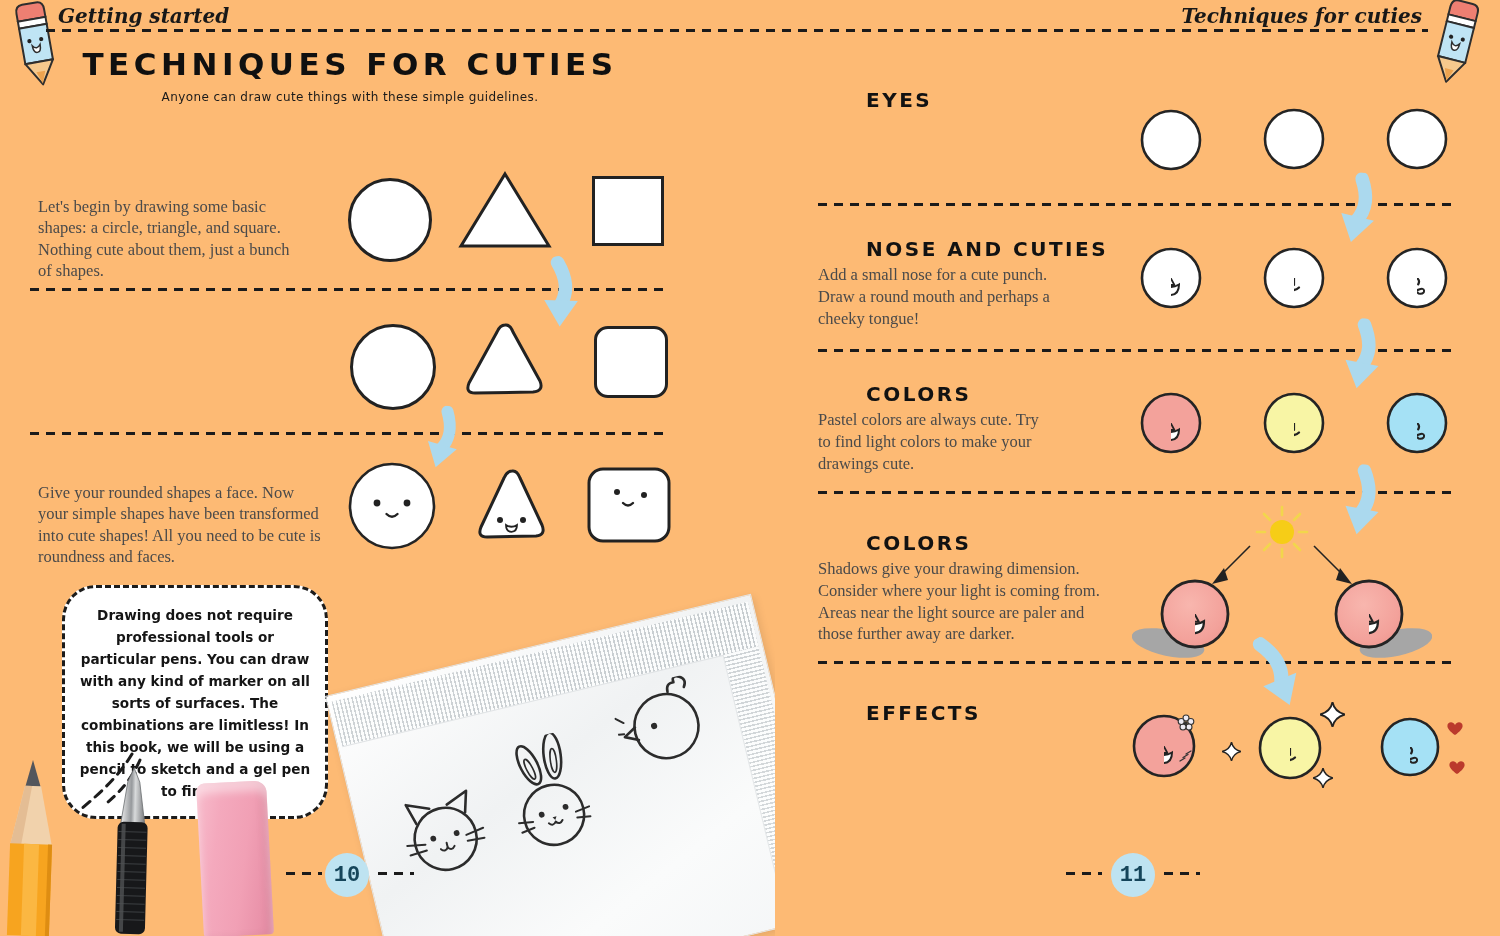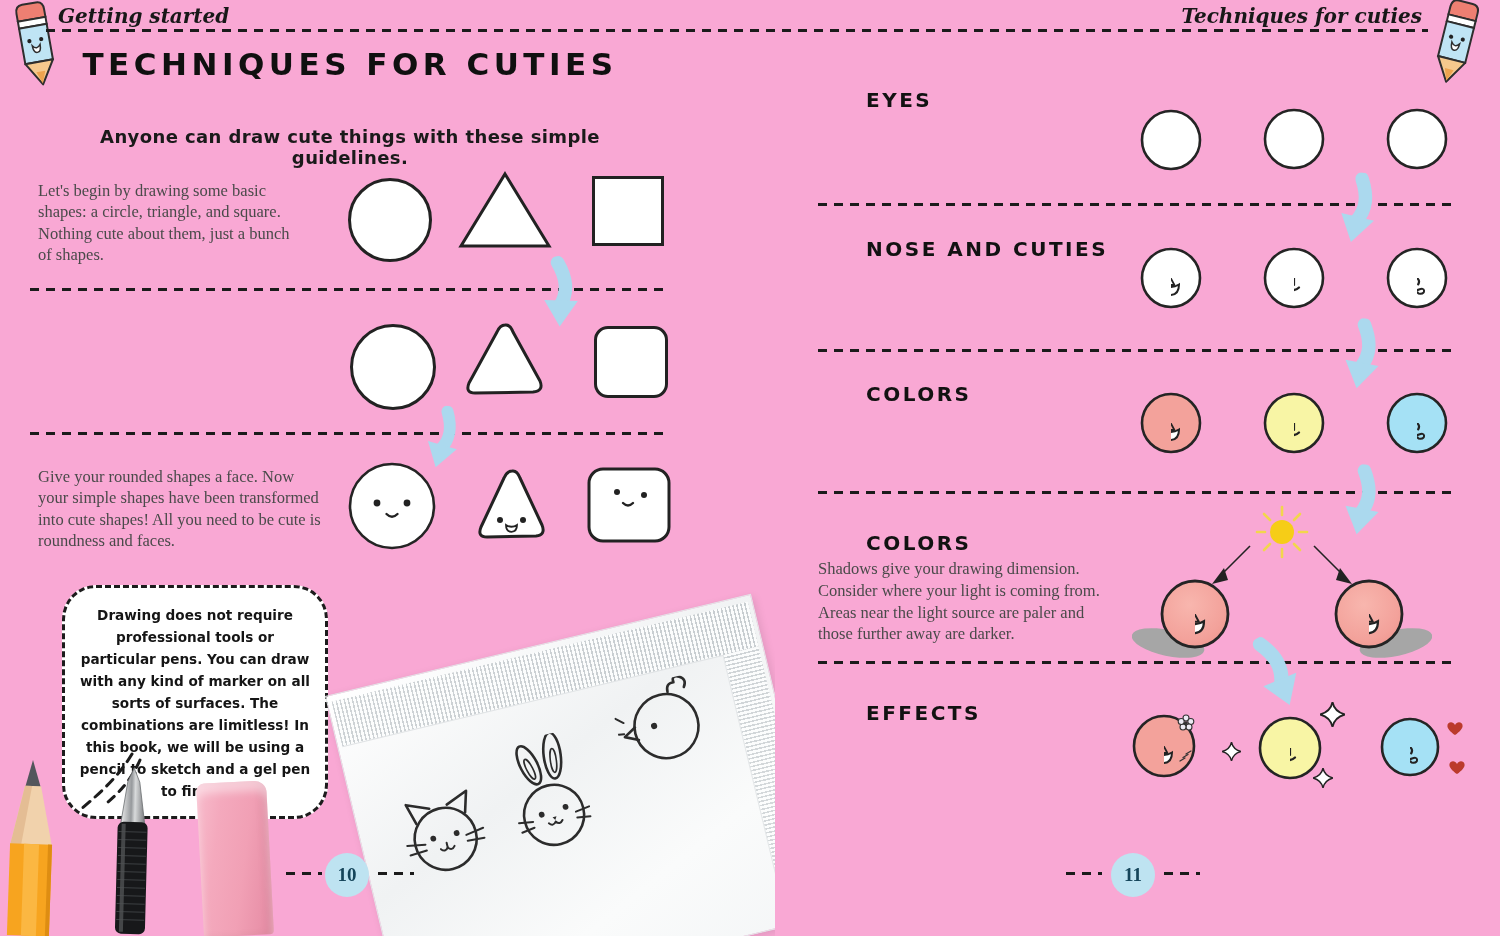--- a/index.html
+++ b/index.html
@@ -1,36 +1,36 @@
 <!DOCTYPE html>
 <html><head>
 <meta charset="utf-8">
 <style>
   html,body{margin:0;padding:0;background:#fff;}
-  .page{position:relative;width:1500px;height:936px;background:#f9a8d4;overflow:hidden;
+  .page{position:relative;width:1500px;height:936px;background:#fdba74;overflow:hidden;
         font-family:"Liberation Sans",sans-serif;}
   .abs{position:absolute;}
   .dash{position:absolute;height:3px;
         background:repeating-linear-gradient(90deg,#1b1b1b 0 9px,transparent 9px 16px);}
   .script{font:700 italic 20px "DejaVu Serif",serif;color:#181818;white-space:nowrap;}
   .title{font-family:"DejaVu Sans",sans-serif;font-weight:800;font-size:31px;
          letter-spacing:4.5px;color:#101010;text-align:center;white-space:nowrap;}
-  .subtitle{font-family:"DejaVu Sans",sans-serif;font-weight:700;font-size:18px;
-            letter-spacing:.4px;color:#1a1a1a;text-align:center;margin-top:36px;}
-  .para{font:16.5px/1.3 "Liberation Serif",serif;color:#4a4a4a;}
+  .subtitle{font-family:"DejaVu Sans",sans-serif;font-weight:400;font-size:12px;
+            letter-spacing:.4px;color:#1a1a1a;text-align:center;}
+  .para{font:16.5px/1.3 "Liberation Serif",serif;color:#4a4a4a;margin-top:16px;}
   .sec-h{font-family:"DejaVu Sans",sans-serif;font-weight:800;font-size:20px;
          letter-spacing:2.5px;color:#121212;white-space:nowrap;margin-left:48px;}
   .sec-b{font:16.5px/1.32 "Liberation Serif",serif;color:#4a4a4a;}
   .bubble{position:absolute;left:62px;top:585px;width:236px;padding:16px 12px 14px;
           border:3px dashed #1c1c1c;border-radius:34px;text-align:center;
           font-family:"DejaVu Sans",sans-serif;font-weight:700;font-size:13.6px;
           line-height:1.62;color:#151515;background:#fff;}
   .badge{position:absolute;width:44px;height:44px;border-radius:50%;background:#bee3f1;
          display:flex;align-items:center;justify-content:center;
-         font-family:Liberation Serif, serif;font-weight:800;font-size:19px;color:#15455a;z-index:6;}
+         font-family:Liberation Mono, monospace;font-weight:800;font-size:22px;color:#15455a;z-index:6;}
   .shape{position:absolute;border:3px solid #222;background:#fff;}
   .fc{stroke:#242424;stroke-width:2.6;}
   .napclip{position:absolute;left:295px;top:556px;width:480px;height:380px;overflow:hidden;}
   .napkin{position:absolute;left:30px;top:140px;width:436px;height:330px;
           transform:rotate(-13.5deg);transform-origin:0 0;
           background:linear-gradient(155deg,#ffffff 0%,#f0f2f3 40%,#fafbfb 72%,#f4f6f7 100%);
           border:1px solid #e2e5e7;box-shadow:2px 3px 8px rgba(0,0,0,.10);}
   .rib-top{position:absolute;left:4px;top:6px;right:4px;height:46px;
           background:repeating-linear-gradient(90deg,rgba(150,160,166,.45) 0 1.5px,rgba(252,253,253,.9) 1.5px 4px);
           border-bottom:1px solid #e0e3e5;}
@@ -273,20 +273,21 @@
     <circle r="29" fill="#fff" class="fc"></circle>
       <use href="#f-eyes-happy"></use>
   </svg>
 
   <div class="dash" style="left:818px;top:203px;width:640px"></div>
   <svg class="abs" style="left:1330px;top:172px;transform:rotate(6deg)" width="54" height="76" viewBox="0 0 60 84">
       <use href="#arrow"></use>
     </svg>
 
   <div class="abs sec-h" style="left:818px;top:237px">NOSE AND CUTIES</div>
+  <div class="abs sec-b" style="left:818px;top:264px;width:262px">Add a small nose for a cute punch. Draw a round mouth and perhaps a cheeky tongue!</div>
 
   <svg class="abs" style="left:1136px;top:243px" width="70" height="70" viewBox="-35 -35 70 70">
     <circle r="29" fill="#fff" class="fc"></circle>
       <use href="#f-eyes-dot"></use>
       <use href="#f-nose-tri"></use>
       <use href="#f-mouth-open"></use>
   </svg>
   <svg class="abs" style="left:1259px;top:243px" width="70" height="70" viewBox="-35 -35 70 70">
     <circle r="29" fill="#fff" class="fc"></circle>
       <use href="#f-eyes-scribble"></use>
@@ -299,20 +300,21 @@
       <use href="#f-nose-comma"></use>
       <use href="#f-mouth-tongue"></use>
   </svg>
 
   <div class="dash" style="left:818px;top:349px;width:640px"></div>
   <svg class="abs" style="left:1334px;top:318px;transform:rotate(3deg)" width="54" height="76" viewBox="0 0 60 84">
       <use href="#arrow"></use>
     </svg>
 
   <div class="abs sec-h" style="left:818px;top:382px">COLORS</div>
+  <div class="abs sec-b" style="left:818px;top:409px;width:232px">Pastel colors are always cute. Try to find light colors to make your drawings cute.</div>
 
   <svg class="abs" style="left:1136px;top:388px" width="70" height="70" viewBox="-35 -35 70 70">
     <circle r="29" fill="#f3a29b" class="fc"></circle>
       <use href="#f-eyes-dot"></use>
       <use href="#f-nose-tri"></use>
       <use href="#f-mouth-open"></use>
   </svg>
   <svg class="abs" style="left:1259px;top:388px" width="70" height="70" viewBox="-35 -35 70 70">
     <circle r="29" fill="#f8f5a5" class="fc"></circle>
       <use href="#f-eyes-scribble"></use>

